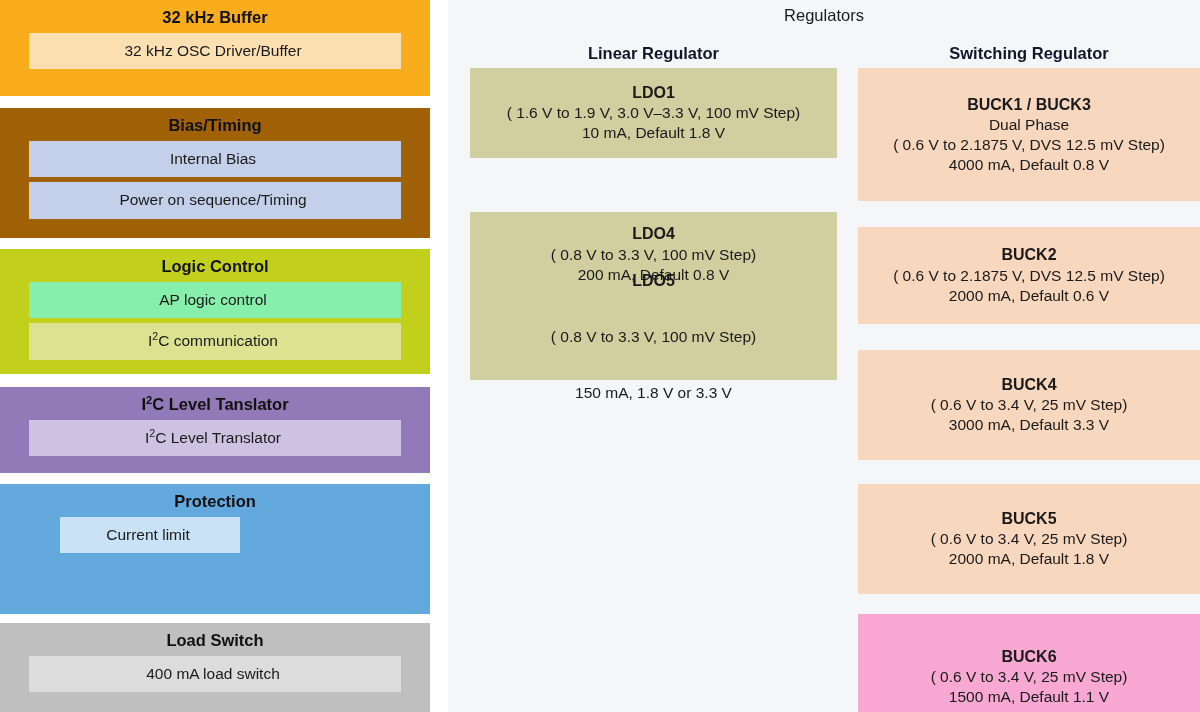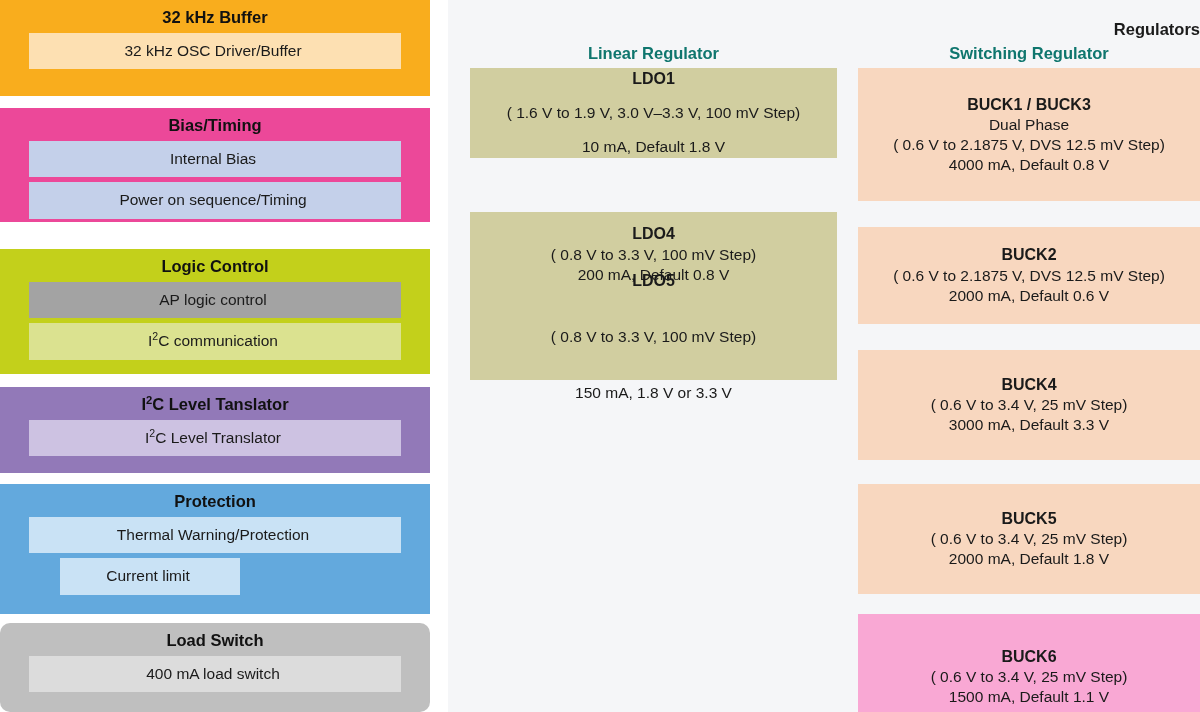--- a/index.html
+++ b/index.html
@@ -66,32 +66,32 @@
     position: absolute;
     left: 448px;
     top: 0;
     width: 752px;
     height: 712px;
     background: #f5f6f8;
   }
   #regulators-title {
     position: absolute;
     left: 0;
-    top: 20px;
+    top: 6px;
     width: 752px;
-    text-align: right;
+    text-align: center;
     font-size: 16.5px;
     color: #1b1b1b;
-    font-weight: bold;
+    font-weight: normal;
   }
   .col-heading {
     position: absolute;
     font-weight: bold;
     font-size: 16.5px;
-    color: #0f766e;
+    color: #0f172a;
     text-align: center;
   }
   #linear-heading {
     left: 22px;
     top: 44px;
     width: 367px;
   }
   #switching-heading {
     left: 410px;
     top: 44px;
@@ -129,54 +129,53 @@
 </head>
 <body>
 
 <div id="canvas">
 
   <div id="left-column">
       <div class="func-block" style="top: 0px; height: 96px; background: rgb(249, 173, 29);">
         <div class="func-title">32 kHz Buffer</div>
         <div class="sub-block" style="background: rgb(253, 224, 178);">32 kHz OSC Driver/Buffer</div>
       </div>
-      <div class="func-block" style="top: 108px; height: 114px; background: #ec4899;">
+      <div class="func-block" style="top: 108px; height: 130px; background: #a16207;">
         <div class="func-title">Bias/Timing</div>
         <div class="sub-block" style="background: rgb(196, 208, 234);">Internal Bias</div>
         <div class="sub-block" style="background: rgb(196, 208, 234);">Power on sequence/Timing</div>
       </div>
       <div class="func-block" style="top: 249px; height: 125px; background: rgb(195, 208, 27);">
         <div class="func-title">Logic Control</div>
-        <div class="sub-block" style="background: #a3a3a3;">AP logic control</div>
+        <div class="sub-block" style="background: #86efac;">AP logic control</div>
         <div class="sub-block" style="background: rgb(219, 226, 144); text-align: center;">I<sup class="sup2">2</sup>C communication</div>
       </div>
       <div class="func-block" style="top: 387px; height: 86px; background: rgb(146, 121, 184);">
         <div class="func-title">I<sup class="sup2">2</sup>C Level Tanslator</div>
         <div class="sub-block" style="background: rgb(205, 194, 226);">I<sup class="sup2">2</sup>C Level Translator</div>
       </div>
       <div class="func-block" style="top: 484px; height: 130px; background: rgb(99, 169, 221);">
         <div class="func-title">Protection</div>
-        <div class="sub-block" style="background: rgb(201, 226, 245);">Thermal Warning/Protection</div>
         <div class="sub-block narrow" style="background: rgb(201, 226, 245);">Current limit</div>
       </div>
-      <div class="func-block" style="top: 623px; height: 89px; background: rgb(191, 191, 191); border-radius: 10px;">
+      <div class="func-block" style="top: 623px; height: 89px; background: rgb(191, 191, 191);">
         <div class="func-title">Load Switch</div>
         <div class="sub-block" style="background: rgb(220, 220, 220);">400 mA load switch</div>
       </div>
     </div>
 
   <div id="right-panel">
     <div id="regulators-title">Regulators</div>
 
     <div class="col-heading" id="linear-heading">Linear Regulator</div>
 
     <div class="col-heading" id="switching-heading">Switching Regulator</div>
 
     <div id="ldo-container">
-        <div class="reg-box ldo-box" style="top: 68px; height: 90px; background: rgb(209, 206, 160); gap: 14px;">
+        <div class="reg-box ldo-box" style="top: 68px; height: 90px; background: rgb(209, 206, 160);">
           <div class="reg-name">LDO1</div>
           <div class="reg-line">( 1.6 V to 1.9 V, 3.0 V–3.3 V, 100 mV Step)</div>
           <div class="reg-line">10 mA, Default 1.8 V</div>
         </div>
         <div class="reg-box ldo-box" style="top: 184px; height: 85px; background: rgb(209, 206, 160); margin-top: 28px;">
           <div class="reg-name">LDO4</div>
           <div class="reg-line">( 0.8 V to 3.3 V, 100 mV Step)</div>
           <div class="reg-line">200 mA, Default 0.8 V</div>
         </div>
         <div class="reg-box ldo-box" style="top: 294px; height: 86px; background: rgb(209, 206, 160); gap: 36px;">

